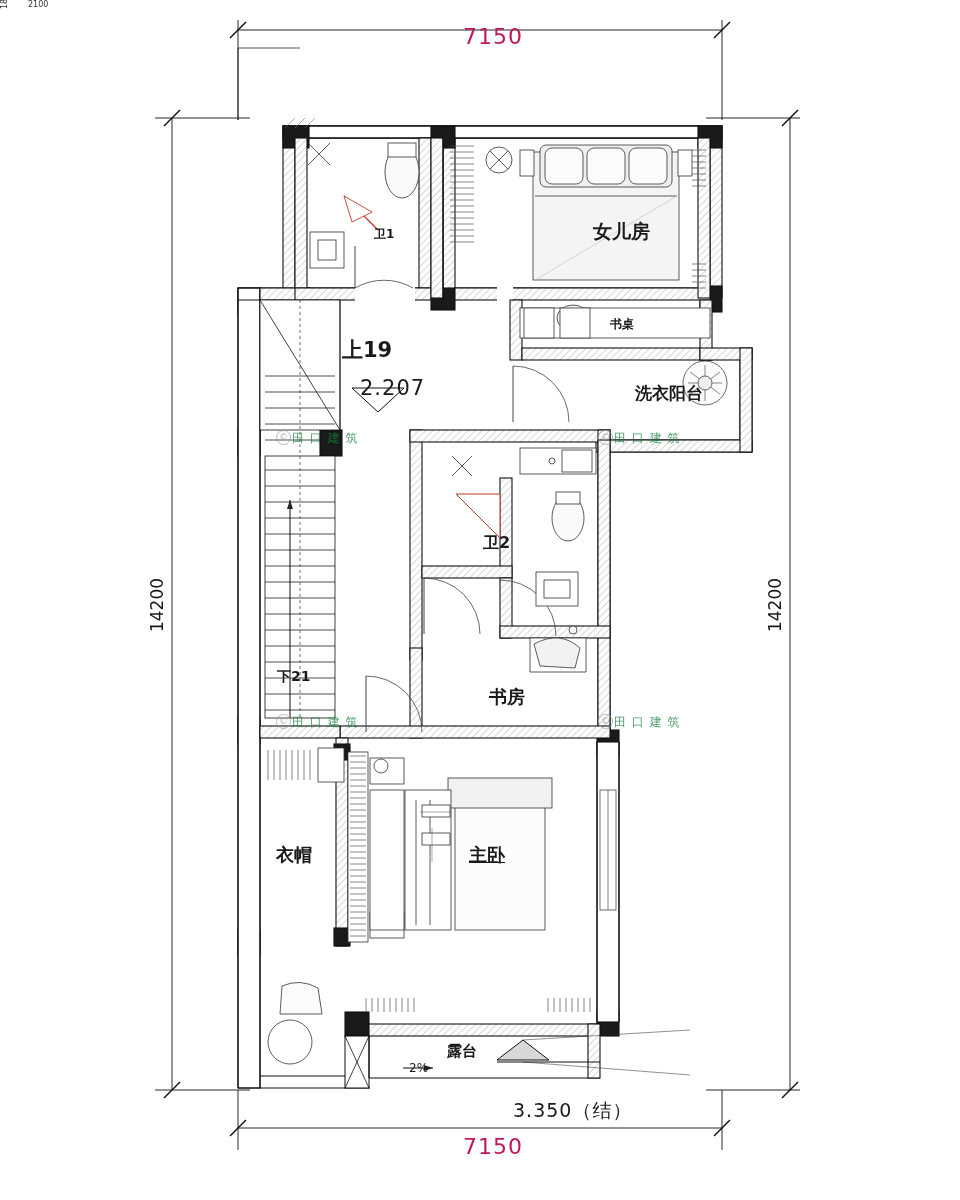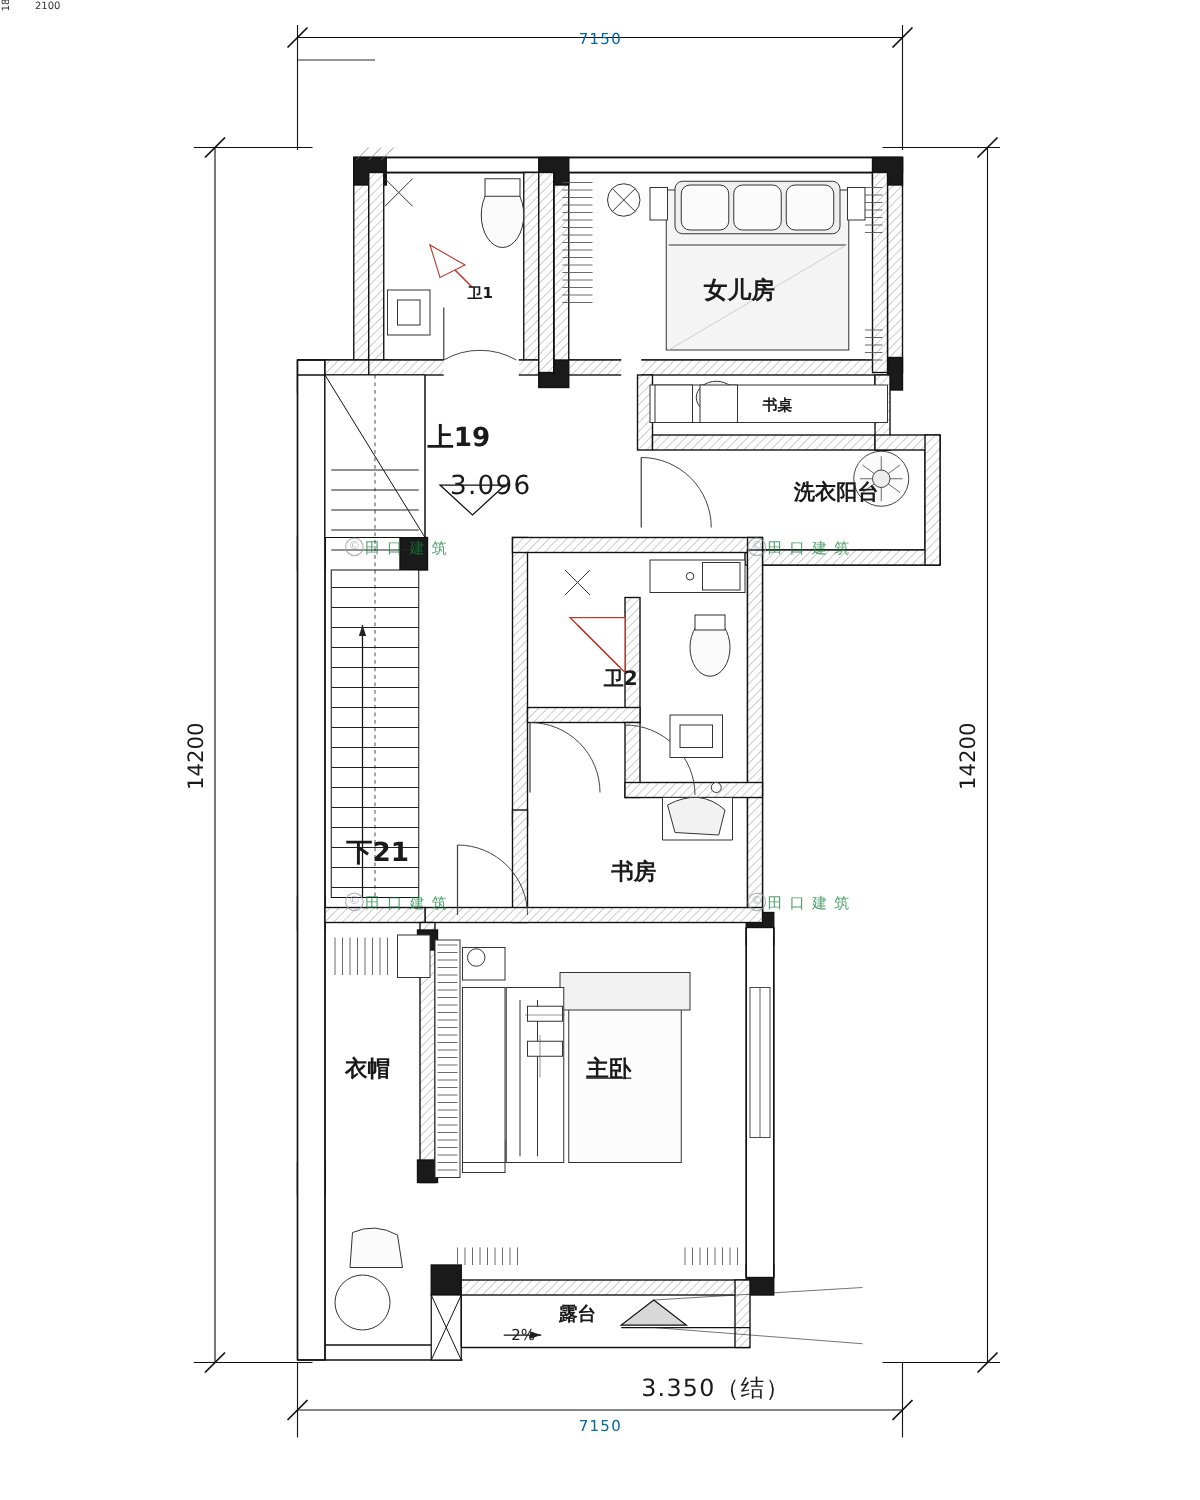--- a/index.html
+++ b/index.html
@@ -1,20 +1,20 @@
 <!DOCTYPE html>
 <html><head>
 <meta charset="utf-8">
 <style>
   html,body{margin:0;padding:0;background:#ffffff;}
   body{width:960px;height:1200px;position:relative;overflow:hidden;
        font-family:"DejaVu Sans","Liberation Sans",sans-serif;color:#111;}
   #plan{position:absolute;left:0;top:0;width:960px;height:1200px;}
   .lbl{position:absolute;white-space:nowrap;color:#1a1a1a;}
-  .dim{position:absolute;white-space:nowrap;color:#0369a1;font-size:12px;letter-spacing:1px;}
+  .dim{position:absolute;white-space:nowrap;color:#be185d;font-size:22px;letter-spacing:1px;}
   .dimv{position:absolute;white-space:nowrap;color:#1a1a1a;font-size:17px;
         transform-origin:center center;}
   .room{font-size:17px;font-weight:600;}
   .small{font-size:13px;}
   .tiny{font-size:8px;color:#333;}
   .wm{position:absolute;font-size:12px;color:#15803d;opacity:.75;white-space:nowrap;
       letter-spacing:1px;}
   .wmc{position:absolute;width:13px;height:13px;border:1px solid #9aa0a6;border-radius:50%;
        color:#9aa0a6;font-size:9px;line-height:13px;text-align:center;opacity:.75;}
 </style>
@@ -414,32 +414,32 @@
     </g>
   </g>
 </svg>
 
 <div class="dim" style="left:463px;top:24px;">7150</div>
 <div class="dim" style="left:463px;top:1134px;">7150</div>
 <div class="dimv" style="left:130px;top:595px;transform:rotate(-90deg);">14200</div>
 <div class="dimv" style="left:748px;top:595px;transform:rotate(-90deg);">14200</div>
 
 <div class="lbl room" style="left:374px;top:226px;font-size:12px;">卫1</div>
-<div class="lbl room" style="left:563px;top:219px;font-size:19px;text-align:center;">女儿房</div>
+<div class="lbl room" style="left:593px;top:219px;font-size:19px;text-align:center;">女儿房</div>
 <div class="lbl room" style="left:610px;top:316px;font-size:12px;">书桌</div>
 <div class="lbl room" style="left:589px;top:382px;font-size:17px;margin-left:46px;">洗衣阳台</div>
 <div class="lbl room" style="left:483px;top:533px;font-size:16px;">卫2</div>
 <div class="lbl room" style="left:489px;top:685px;font-size:18px;">书房</div>
 <div class="lbl room" style="left:276px;top:843px;font-size:18px;">衣帽</div>
 <div class="lbl room" style="left:469px;top:843px;font-size:18px;text-decoration:underline;">主卧</div>
 <div class="lbl room" style="left:447px;top:1042px;font-size:15px;">露台</div>
 
 <div class="lbl" style="left:342px;top:336px;font-size:21px;font-weight:600;">上19</div>
-<div class="lbl" style="left:277px;top:668px;font-size:21px;font-weight:600;">下21</div>
-<div class="lbl" style="left:360px;top:376px;font-size:21px;letter-spacing:1px;">3.096</div>
+<div class="lbl" style="left:277px;top:668px;font-size:14px;font-weight:600;">下21</div>
+<div class="lbl" style="left:360px;top:376px;font-size:21px;letter-spacing:1px;">2.207</div>
 <div class="lbl" style="left:513px;top:1098px;font-size:19px;letter-spacing:1px;text-align:center;">3.350（结）</div>
 <div class="lbl small" style="left:409px;top:1061px;font-size:12px;">2%</div>
 
 <div class="tiny" style="left:422px;top:806px;margin-left:28px;">2100</div>
 <div class="tiny" style="left:427px;top:832px;transform:rotate(-90deg);transform-origin:left top;">1800</div>
 
 <div class="wmc" style="left:276px;top:430px;">©</div>
 <div class="wm" style="left:292px;top:430px;">田 口 建 筑</div>
 <div class="wmc" style="left:598px;top:430px;">©</div>
 <div class="wm" style="left:614px;top:430px;">田 口 建 筑</div>

